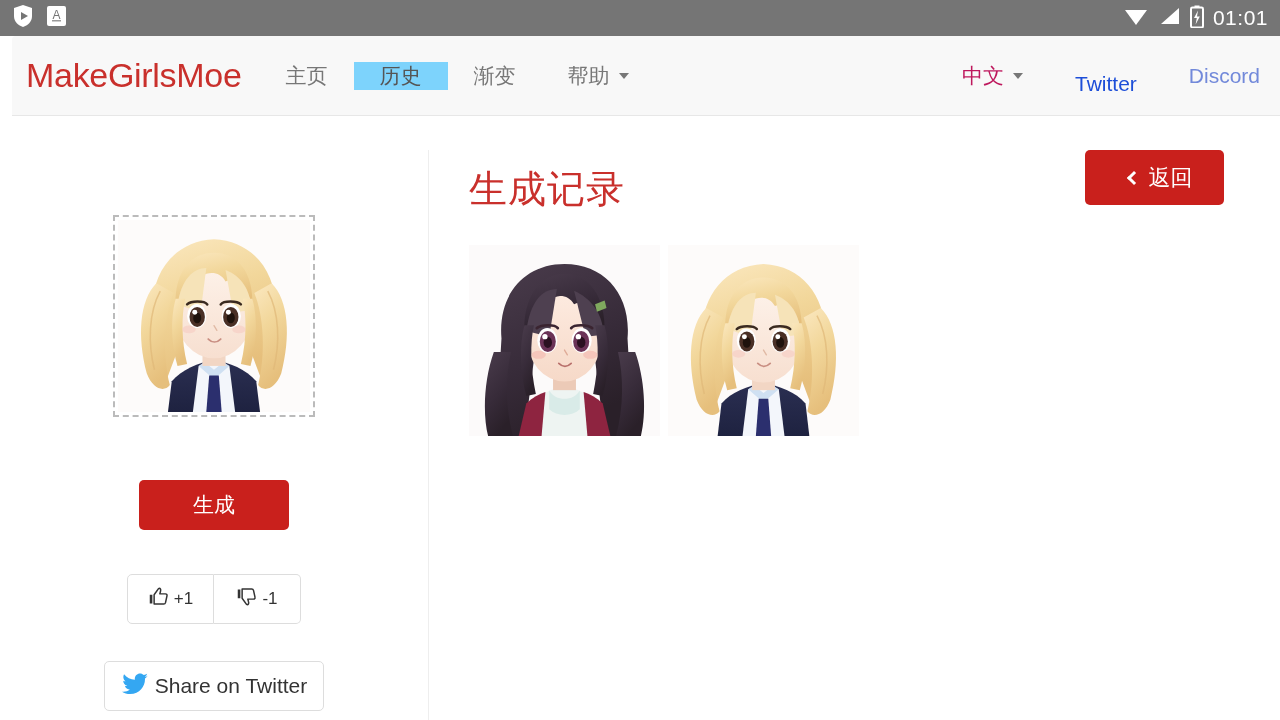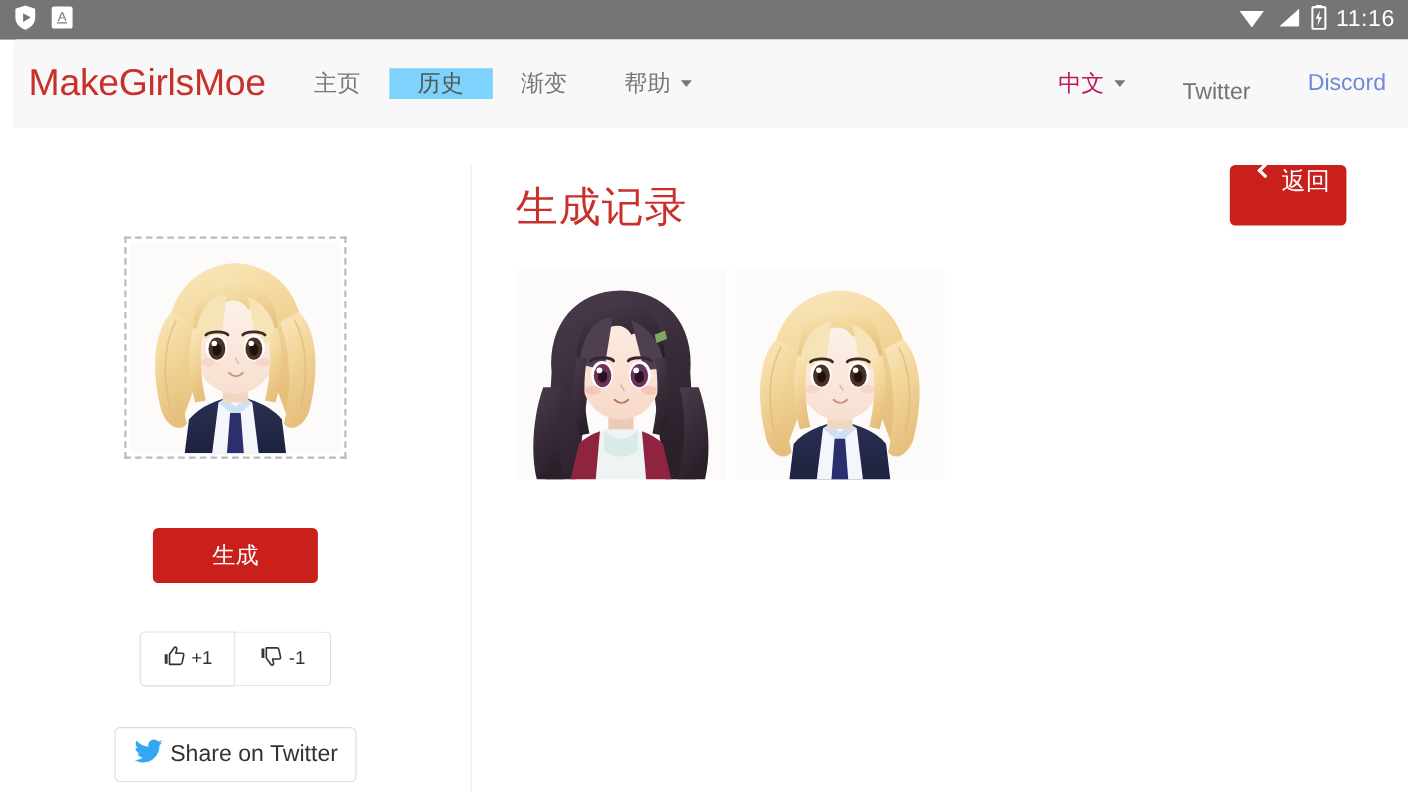--- a/index.html
+++ b/index.html
@@ -56,21 +56,21 @@
   .caret {
     display: inline-block;
     margin-left: 9px;
     width: 0; height: 0;
     border-left: 5px solid transparent;
     border-right: 5px solid transparent;
     border-top: 6px solid #777777;
   }
   .nav-right { margin-left: auto; display: flex; align-items: stretch; }
   .nav-right .nav-link.lang { color: #be185d; }
-  .nav-right .nav-link.twitter { color: #737373; margin-top: 16px; }
+  .nav-right .nav-link.twitter { color: #1d4ed8; margin-top: 16px; }
   .nav-right .nav-link.discord { color: #7289da; padding-right: 32px; }
 
   
   .page {
     position: absolute; top: 117px; left: 0;
     width: 1280px; height: 603px;
     background: #ffffff;
   }
   .divider {
     position: absolute; left: 428px; top: 33px;
@@ -145,25 +145,25 @@
   }
   .history-title {
     color: #c9302c;
     font-size: 38px;
     font-weight: normal;
     letter-spacing: 1px;
     line-height: 1;
   }
   .back-btn {
     position: absolute; right: 15px; top: -20px;
-    width: 106px; height: 55px;
+    width: 139px; height: 55px;
     background: #c9201c;
     border: none; border-radius: 5px;
     color: #ffffff; font-size: 22px;
-    display: flex; justify-content: center; gap: 8px;
+    display: flex; align-items: center; justify-content: center; gap: 8px;
     cursor: pointer;
     padding-left: 12px;
   }
   .chev {
     display: inline-block;
     width: 10px; height: 10px;
     border-left: 3px solid #ffffff;
     border-bottom: 3px solid #ffffff;
     transform: rotate(45deg);
     margin-right: 2px;
@@ -210,21 +210,21 @@
         <path d="M21 3 L21 19 L3 19 Z" fill="#ffffff"></path>
       </svg>
     </span>
     <span>
       <svg width="14" height="23" viewBox="0 0 14 23">
         <rect x="4.5" y="0.5" width="5" height="2.2" fill="#ffffff"></rect>
         <rect x="1" y="2.5" width="12" height="20" rx="1.4" fill="none" stroke="#ffffff" stroke-width="2"></rect>
         <polygon points="8,5.5 4,13 6.8,13 5.6,19.5 9.8,11.5 7,11.5" fill="#ffffff"></polygon>
       </svg>
     </span>
-    <span class="sb-clock">11:16</span>
+    <span class="sb-clock">01:01</span>
   </div>
 </div>
 
 <div class="navbar">
   <div class="brand">MakeGirlsMoe</div>
 
   <div class="nav-items">
     <div class="nav-link">
       <span>主页</span>
     </div>

